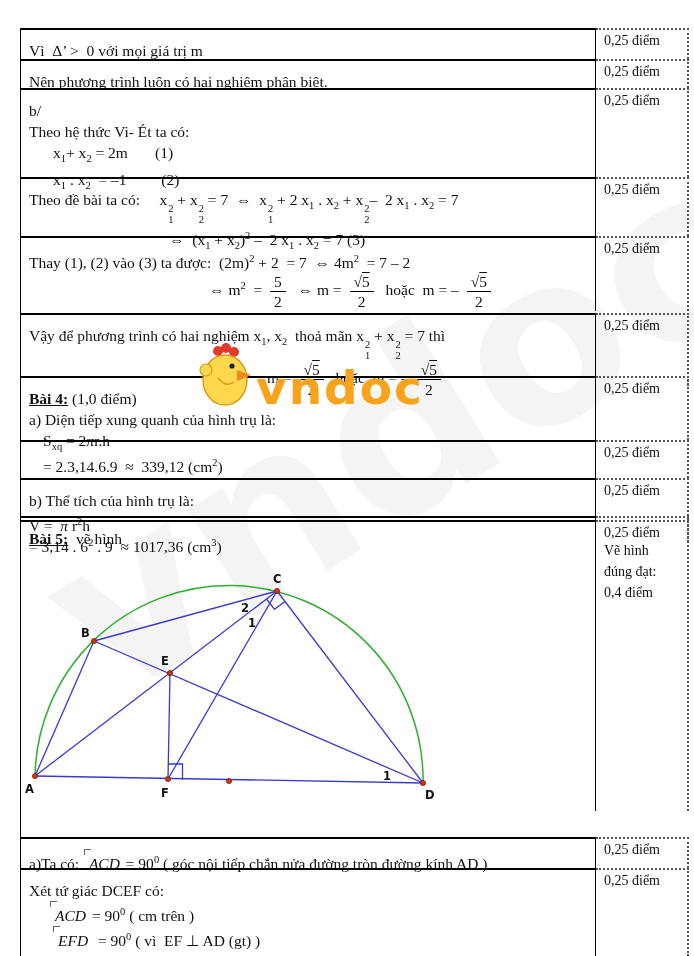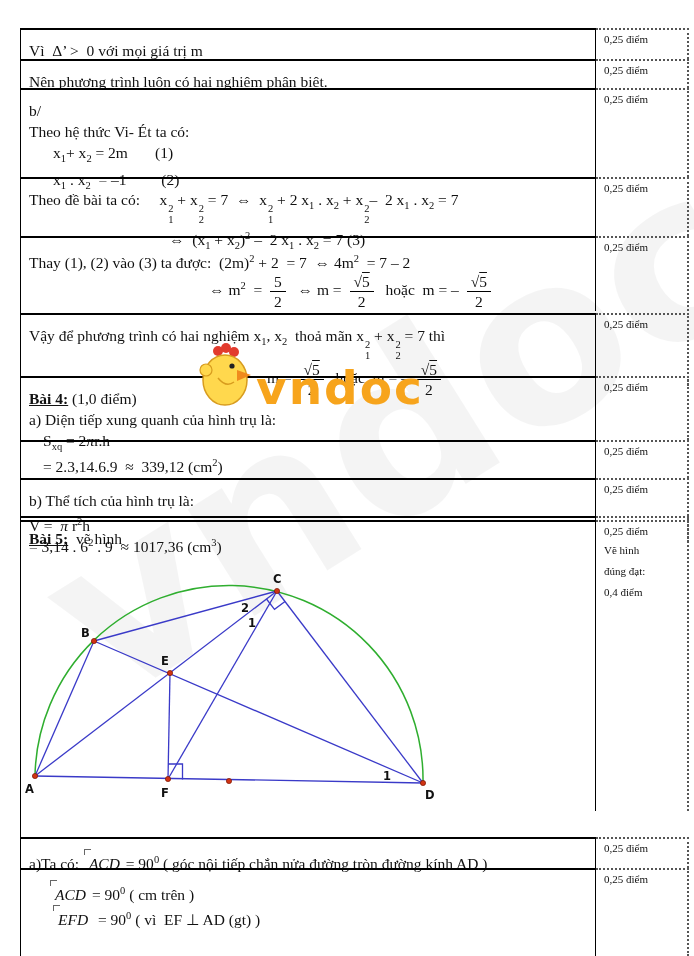--- a/index.html
+++ b/index.html
@@ -18,21 +18,21 @@
   .tbl{position:absolute;left:20px;top:28px;width:668px;height:928px;border-left:1.6px solid #000;z-index:1;}
   .row{position:absolute;left:0;width:668px;display:flex;}
   .r0{top:0;height:31px}.r1{top:31px;height:29px}.r2{top:60px;height:89px}
   .r3{top:149px;height:59px}.r4{top:208px;height:75px}.r5{top:285px;height:73px}
   .r6{top:348px;height:64px}.r7{top:412px;height:38px}.r8{top:450px;height:42px}
   .r9{top:492px;height:22px}.r10{top:488px;height:295px}.r11{top:809px;height:31px}
   .r12{top:840px;height:88px}
   .cm{width:575px;box-sizing:border-box;border-right:1.6px solid #000;border-top:2px solid #000;
       padding:10px 4px 0 8px;overflow:visible;}
   .cs{flex:1;box-sizing:border-box;border-top:2px dotted #555;border-right:2px dotted #555;
-      padding:3px 0 0 8px;font-size:11px;overflow:visible;}
+      padding:3px 0 0 8px;font-size:14px;overflow:visible;}
   .cs-multi{padding-top:22px;line-height:21px;}
   .line{min-height:21px;line-height:21px;white-space:pre-wrap;}
   .ind-1{margin-left:24px}.ind-1b{margin-left:27px}.ind-2{margin-left:140px}
   .ind-3{margin-left:180px}.ind-4{margin-left:238px}.ind-s{margin-left:14px}
   sub,sup{font-size:10.5px;}
   .bu{font-weight:bold;text-decoration:underline;}
   
   .ss{display:inline-flex;flex-direction:column;align-items:flex-start;vertical-align:-7px;
       line-height:1;margin-left:1px;}
   .ss span{display:block;font-size:10.5px;line-height:1;}
@@ -180,20 +180,21 @@
         </div>
       </div>
       <div class="row r11">
         <div class="cm">
           <div class="line">a)Ta có:  <span class="ang"><span class="hat"></span><em>ACD</em></span> = 90<sup>0</sup> ( góc nội tiếp chắn nửa đường tròn đường kính AD )</div>
         </div>
         <div class="cs">0,25 điểm</div>
       </div>
       <div class="row r12">
         <div class="cm">
+          <div class="line">Xét tứ giác DCEF có:</div>
           <div class="line ind-1"><span class="ang"><span class="hat"></span><em>ACD</em></span> = 90<sup>0</sup> ( cm trên )</div>
           <div class="line ind-1b"><span class="ang"><span class="hat"></span><em>EFD</em></span>  = 90<sup>0</sup> ( vì  EF ⊥ AD (gt) )</div>
         </div>
         <div class="cs">0,25 điểm</div>
       </div>
     </div>
 
   <div class="logo">
     <svg width="60" height="66" viewBox="0 0 60 66">
       <circle cx="22" cy="9" r="5" fill="#e23b2e"></circle>

